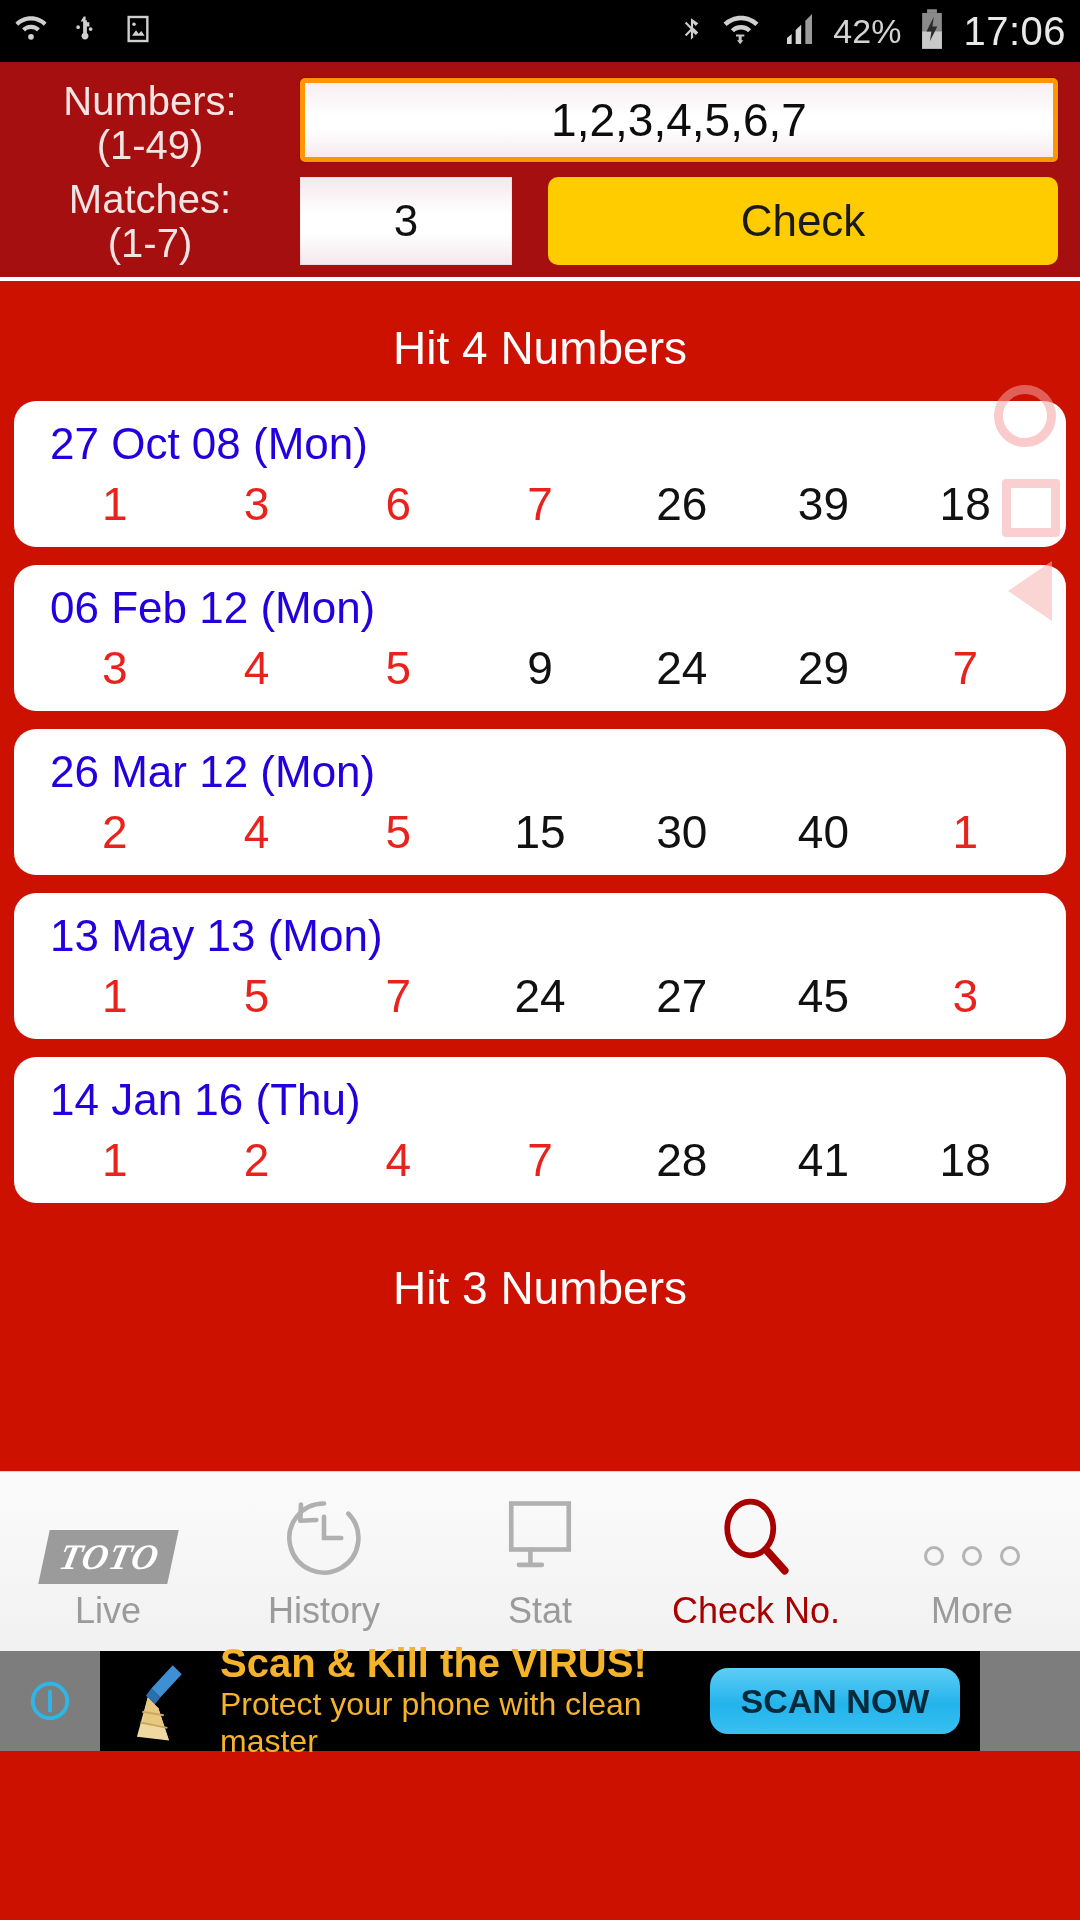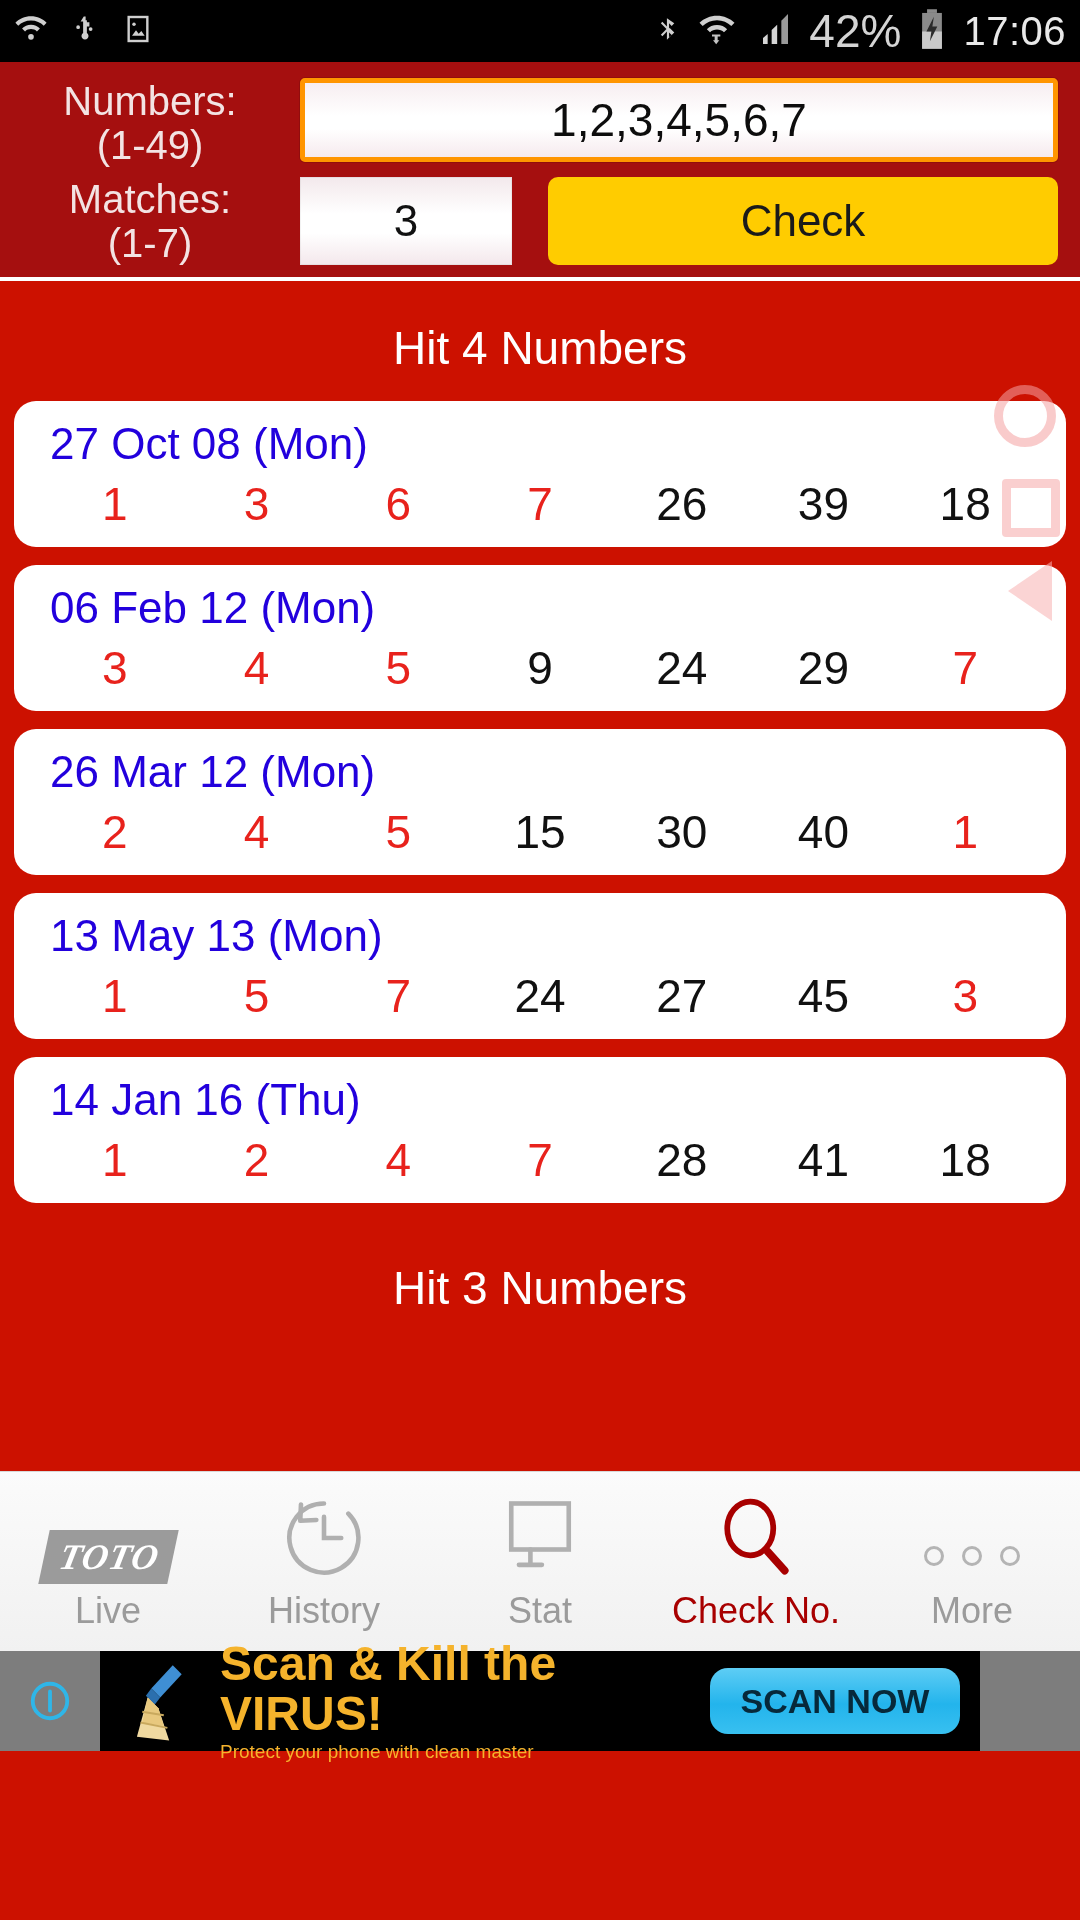--- a/index.html
+++ b/index.html
@@ -13,21 +13,21 @@
   
   .statusbar{
     height:62px; width:1080px; background:#000;
     display:flex; align-items:center; padding:0 14px;
     position:relative;
   }
   .sb-left{ display:flex; align-items:center; gap:22px; }
   .sb-right{ display:flex; align-items:center; gap:16px; margin-left:auto; }
   .sb-icon{ display:block; }
   .sb-battery-pct{
-    color:#d4d4d4; font-size:46px; letter-spacing:0px;
+    color:#d4d4d4; font-size:34px; letter-spacing:0px;
     font-family:"Liberation Sans", sans-serif;
     text-align:center;
   }
   .sb-clock{
     color:#e9e9e9; font-size:40px; letter-spacing:0.5px;
     font-family:"Liberation Sans", sans-serif;
   }
 
   
   .panel{
@@ -159,24 +159,24 @@
     width:100px; flex:0 0 100px;
     display:flex; align-items:center; justify-content:center;
   }
   .ad-main{
     flex:1; height:100px; background:#000000;
     display:flex; align-items:center; padding:0 14px;
   }
   .ad-broom{ width:96px; flex:0 0 96px; display:flex; align-items:center; justify-content:center; }
   .ad-text{ flex:1; padding-left:10px; }
   .ad-head{
-    color:#f5b32c; font-size:48px; font-weight:bold; line-height:1.05;
+    color:#f5b32c; font-size:40px; font-weight:bold; line-height:1.05;
   }
   .ad-sub{
-    color:#f5b32c; font-size:19px; line-height:1.15; margin-top:2px;
+    color:#f5b32c; font-size:32px; line-height:1.15; margin-top:2px;
   }
   .ad-cta{
     width:250px; flex:0 0 250px; height:66px;
     background:linear-gradient(180deg,#5ecdf5 0%,#23b4ec 55%,#38c0f0 100%);
     border-radius:18px;
     display:flex; align-items:center; justify-content:center;
     color:#07293a; font-size:34px; font-weight:bold;
     margin-right:6px;
   }
   .ad-right{ width:100px; flex:0 0 100px; background:#7d7d7d; height:100px; }

